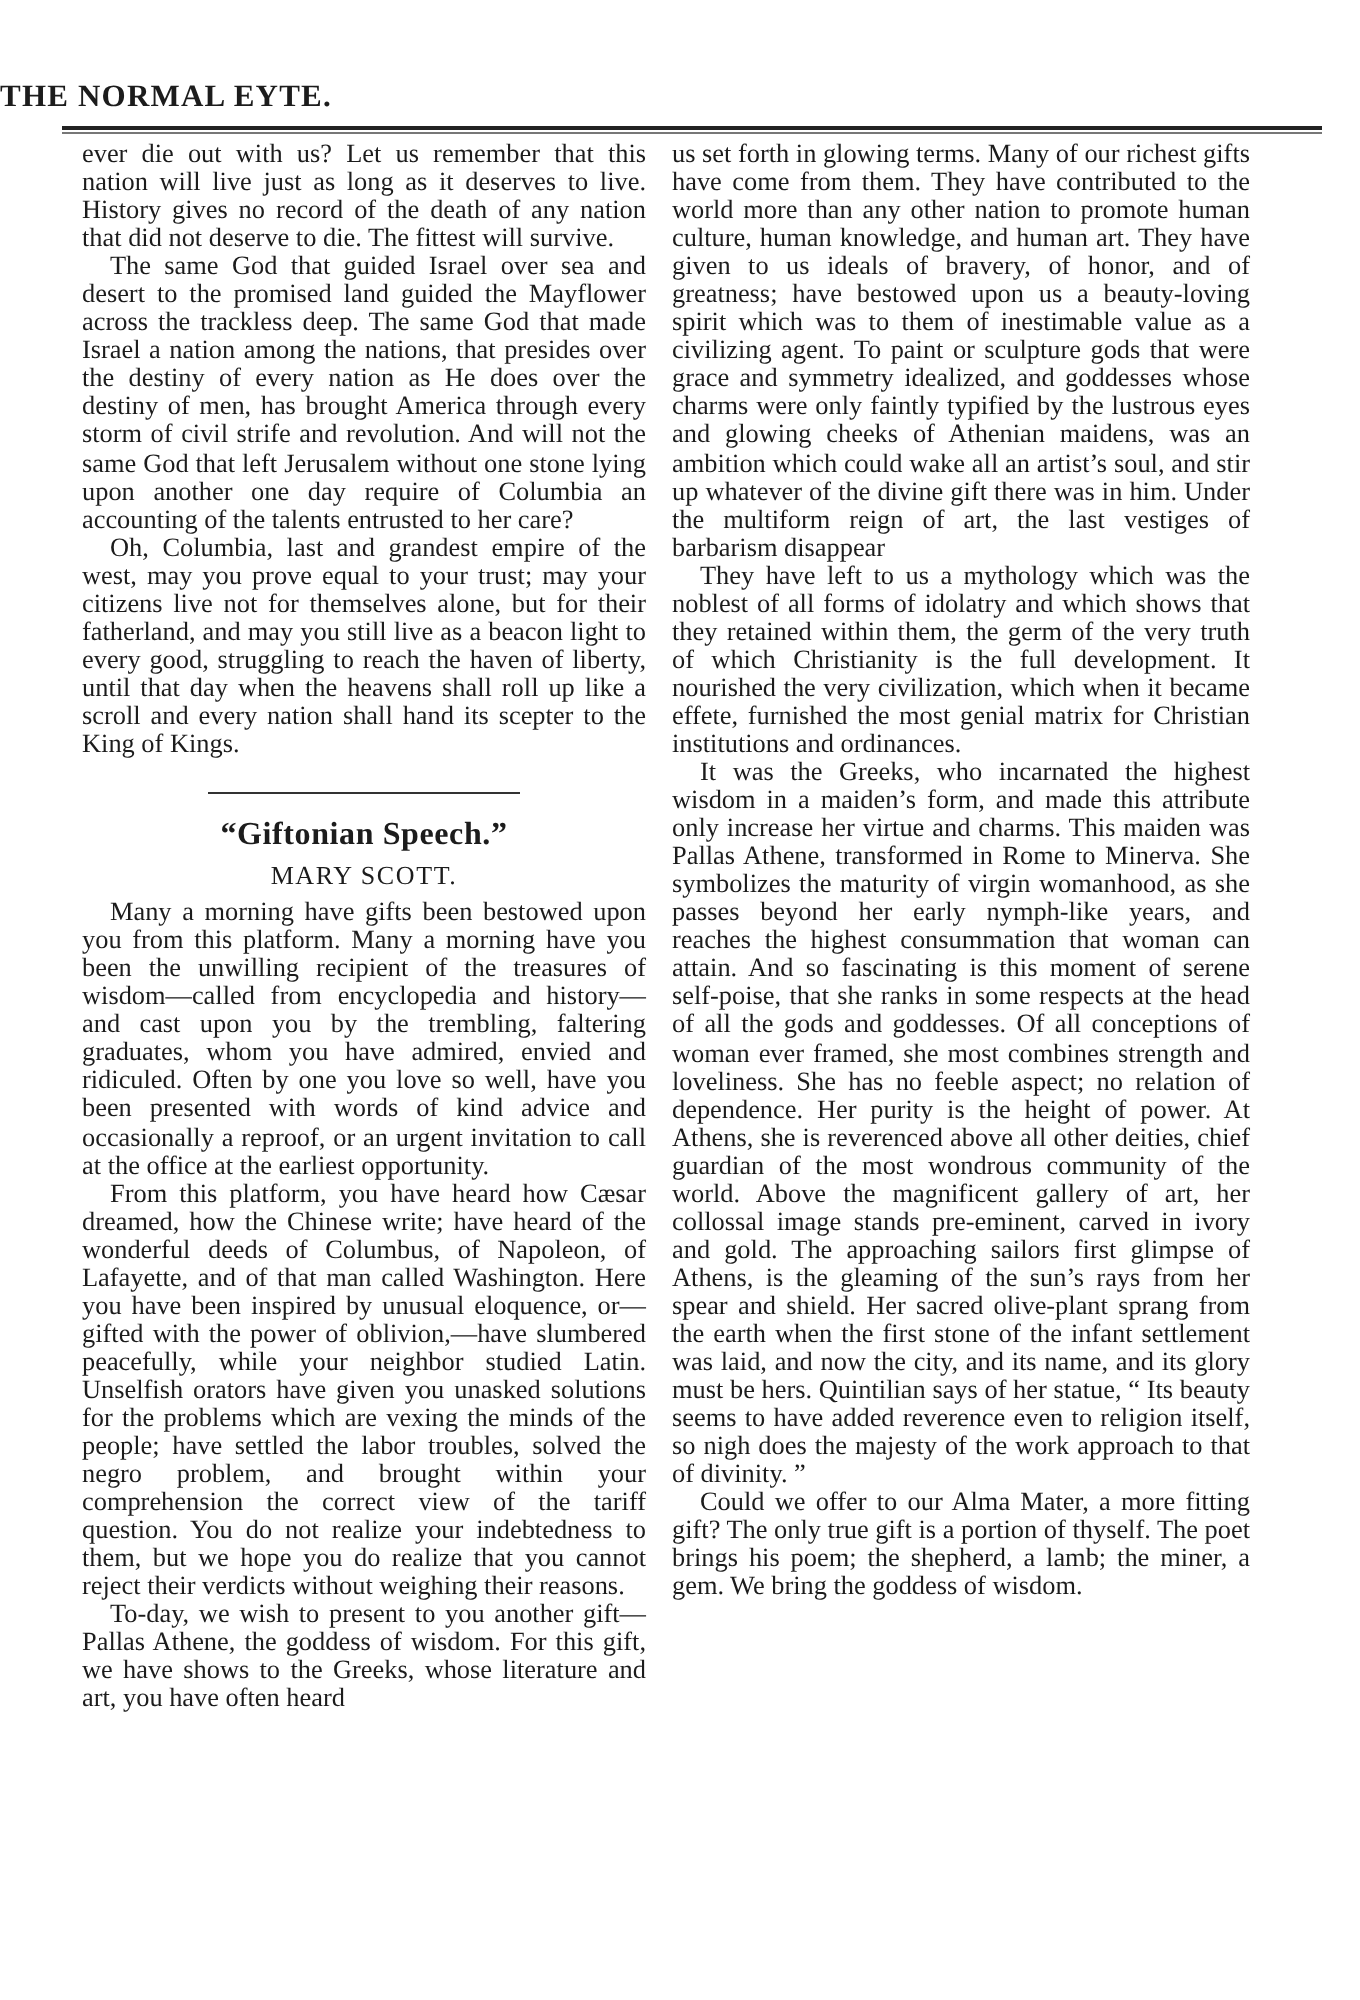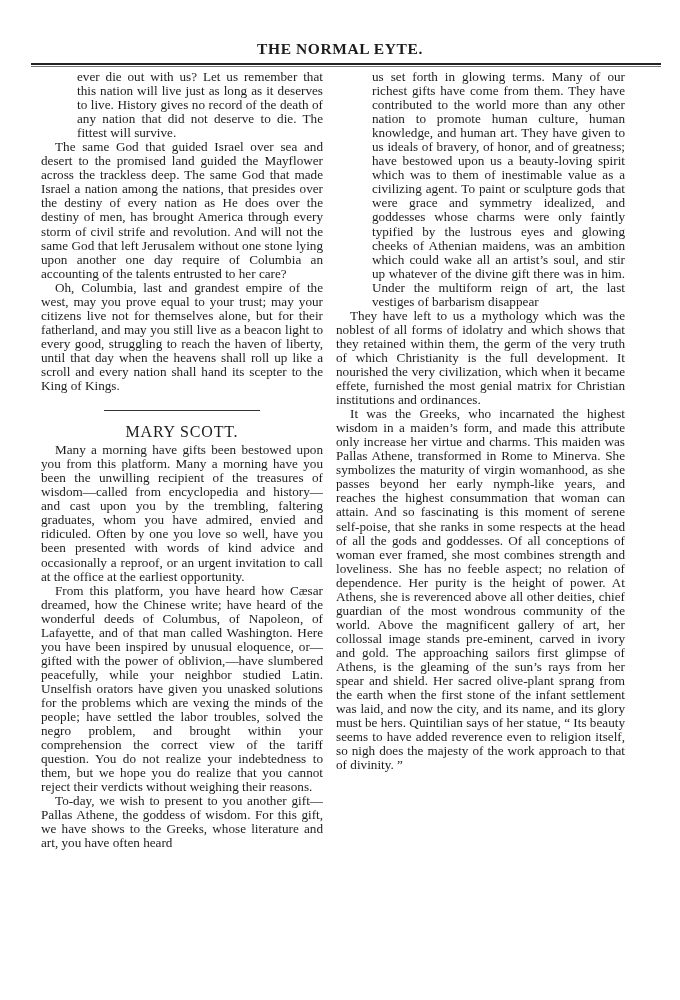--- a/index.html
+++ b/index.html
@@ -3,67 +3,69 @@
   <meta charset="utf-8">
   <style>
     html, body { margin: 0; padding: 0; background: #ffffff; }
     body {
       width: 680px; height: 1000px; position: relative; overflow: hidden;
       font-family: "Liberation Serif", "DejaVu Serif", serif;
       color: #1c1c1c;
     }
     .masthead {
       position: absolute; top: 40px; left: 0; width: 680px;
-      text-align: center; font-weight: bold; font-size: 15.5px;
+      text-align: left; font-weight: bold; font-size: 15.5px;
       letter-spacing: 0.6px;
       font-family: "Liberation Serif", "DejaVu Serif", serif;
     }
     .head-rule {
       position: absolute; top: 63px; left: 31px; width: 630px;
       border-top: 2px solid #222; border-bottom: 1px solid #777; height: 1px;
     }
     .col {
       position: absolute; top: 70px; width: 282px;
       font-size: 13.2px; line-height: 14.05px;
       text-align: justify;
     }
     .col.left { left: 41px; }
     .col.right { left: 336px; width: 289px; }
     .col p { margin: 0; text-indent: 14px; hyphens: manual; }
-    .col p.noindent { text-indent: 0; margin-left: 36px; }
+    .col p.noindent { text-indent: 0; }
     .sep {
       width: 156px; margin: 17px auto 14px auto;
       border-top: 1.5px solid #333;
     }
     .article-title {
       text-align: center; font-weight: bold; font-size: 16px;
       margin: 0 0 6px 0; letter-spacing: 0.3px;
     }
     .byline {
-      text-align: center; font-size: 16px; letter-spacing: 0.8px;
+      text-align: center; font-size: 13px; letter-spacing: 0.8px;
       margin: 0 0 4px 0;
     }
   </style>
 </head>
 <body>
 
 <div class="masthead">THE NORMAL EYTE.</div>
 <div class="head-rule"></div>
 
 <div class="col left">
   <p class="noindent">ever die out with us? Let us remember that this nation will live just as long as it deserves to live. History gives no record of the death of any nation that did not deserve to die. The fittest will survive.</p>
   <p>The same God that guided Israel over sea and desert to the promised land guided the Mayflower across the trackless deep. The same God that made Israel a nation among the nations, that presides over the destiny of every nation as He does over the destiny of men, has brought America through every storm of civil strife and revolution. And will not the same God that left Jerusalem without one stone lying upon another one day require of Columbia an accounting of the talents en­trusted to her care?</p>
   <p>Oh, Columbia, last and grandest empire of the west, may you prove equal to your trust; may your citizens live not for themselves alone, but for their fatherland, and may you still live as a beacon light to every good, strug­gling to reach the haven of liberty, until that day when the heavens shall roll up like a scroll and every nation shall hand its scepter to the King of Kings.</p>
 
   <div class="sep"></div>
 
+  <div class="article-title">“Giftonian Speech.”</div>
   <div class="byline">MARY SCOTT.</div>
 
   <p>Many a morning have gifts been bestowed upon you from this platform. Many a morn­ing have you been the unwilling recipient of the treasures of wisdom—called from encyclo­pedia and history—and cast upon you by the trembling, faltering graduates, whom you have admired, envied and ridiculed. Often by one you love so well, have you been presented with words of kind advice and occasionally a reproof, or an urgent invitation to call at the office at the earliest opportunity.</p>
   <p>From this platform, you have heard how Cæsar dreamed, how the Chinese write; have heard of the wonderful deeds of Columbus, of Napoleon, of Lafayette, and of that man called Washington. Here you have been inspired by unusual eloquence, or—gifted with the power of oblivion,—have slumbered peace­fully, while your neighbor studied Latin. Unselfish orators have given you unasked solutions for the problems which are vexing the minds of the people; have settled the labor troubles, solved the negro problem, and brought within your comprehension the cor­rect view of the tariff question. You do not realize your indebtedness to them, but we hope you do realize that you cannot reject their ver­dicts without weighing their reasons.</p>
   <p>To-day, we wish to present to you another gift—Pallas Athene, the goddess of wisdom. For this gift, we have shows to the Greeks, whose literature and art, you have often heard</p>
 </div>
 
 <div class="col right">
   <p class="noindent">us set forth in glowing terms. Many of our richest gifts have come from them. They have contributed to the world more than any other nation to promote human culture, hu­man knowledge, and human art. They have given to us ideals of bravery, of honor, and of greatness; have bestowed upon us a beauty-loving spirit which was to them of inestima­ble value as a civilizing agent. To paint or sculpture gods that were grace and symmetry idealized, and goddesses whose charms were only faintly typified by the lustrous eyes and glowing cheeks of Athenian maidens, was an ambition which could wake all an artist’s soul, and stir up whatever of the divine gift there was in him. Under the multiform reign of art, the last vestiges of barbarism disap­pear</p>
   <p>They have left to us a mythology which was the noblest of all forms of idolatry and which shows that they retained within them, the germ of the very truth of which Chris­tianity is the full development. It nourished the very civilization, which when it became effete, furnished the most genial matrix for Christian institutions and ordinances.</p>
   <p>It was the Greeks, who incarnated the high­est wisdom in a maiden’s form, and made this attribute only increase her virtue and charms. This maiden was Pallas Athene, transformed in Rome to Minerva. She symbolizes the maturity of virgin womanhood, as she passes beyond her early nymph-like years, and reaches the highest consummation that woman can attain. And so fascinating is this moment of serene self-poise, that she ranks in some re­spects at the head of all the gods and god­desses. Of all conceptions of woman ever framed, she most combines strength and love­liness. She has no feeble aspect; no relation of dependence. Her purity is the height of power. At Athens, she is reverenced above all other deities, chief guardian of the most wondrous community of the world. Above the magnificent gallery of art, her collossal image stands pre-eminent, carved in ivory and gold. The approaching sailors first glimpse of Athens, is the gleaming of the sun’s rays from her spear and shield. Her sacred olive-plant sprang from the earth when the first stone of the infant settlement was laid, and now the city, and its name, and its glory must be hers. Quintilian says of her statue, “ Its beauty seems to have added reverence even to religion itself, so nigh does the majesty of the work approach to that of divinity. ”</p>
+  <p>Could we offer to our Alma Mater, a more fitting gift? The only true gift is a portion of thyself. The poet brings his poem; the shepherd, a lamb; the miner, a gem. We bring the goddess of wisdom.</p>
 </div>
 
 </body></html>

